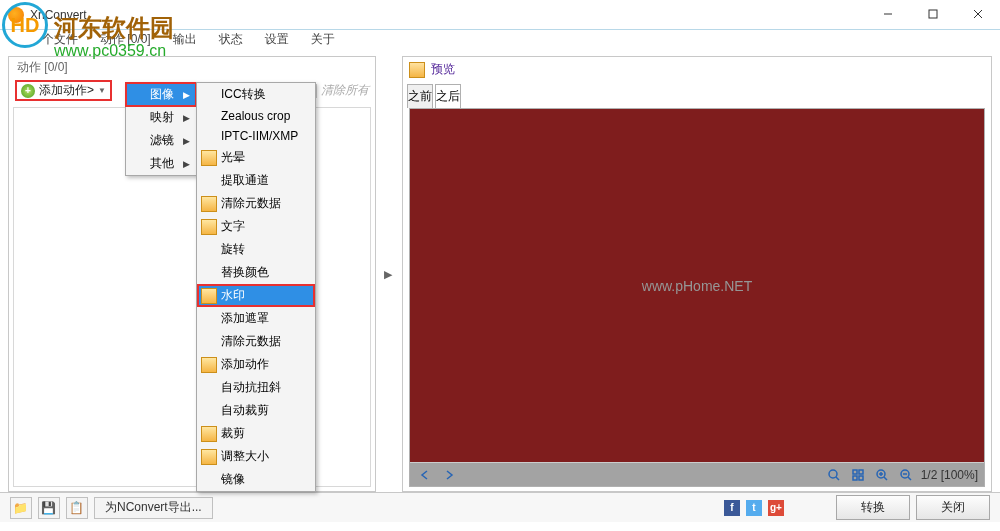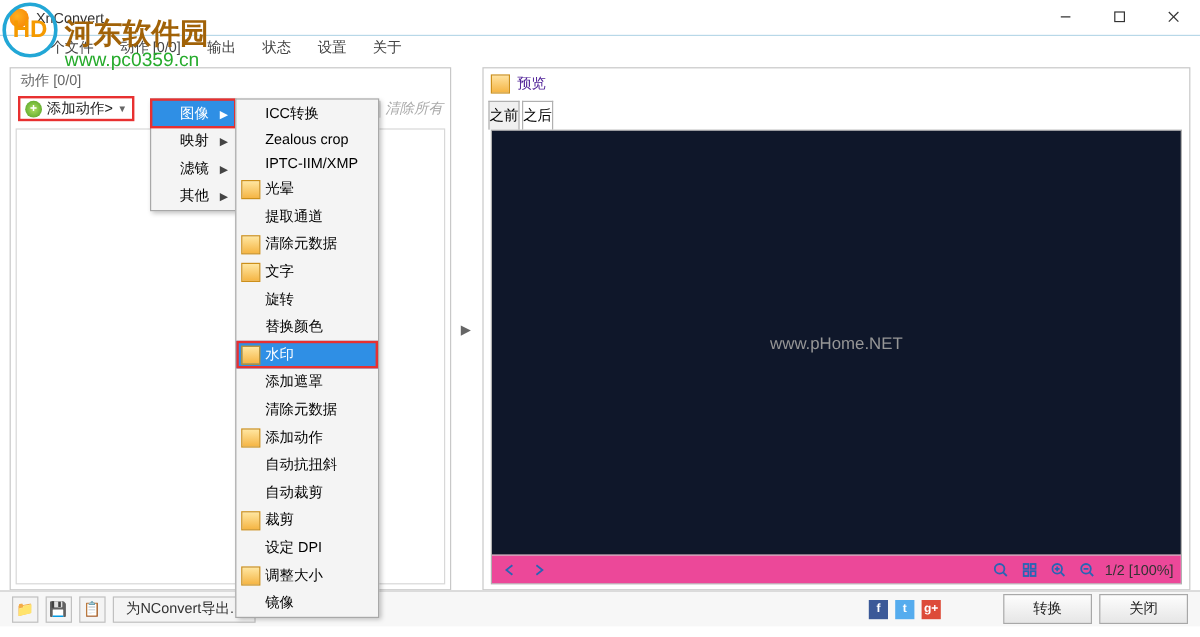--- a/index.html
+++ b/index.html
@@ -46,23 +46,23 @@
 .menu .mi.hl { background: #2f8fe5; color: #fff; }
 .menu .mi.hl .ar { color: #fff; }
 .menu1 .mi:first-child { outline: 2px solid #e83030; outline-offset: -1px; }
 .menu2 .mi.boxed { outline: 2px solid #e83030; outline-offset: -2px; }
 
 .tabs { display: flex; padding: 2px 4px 0 4px; }
 .tab { padding: 3px 0; border: 1px solid #b0b0b0; background: #f0f0f0; margin-right: 2px; border-bottom: none; }
 .tab.active { background: #fff; }
 
 .preview-wrap { flex: 1; margin: 0 6px 4px 6px; border: 1px solid #b0b0b0; display: flex; flex-direction: column; }
-.preview-img { flex: 1; background: #0f172a; position: relative; }
+.preview-img { flex: 1; background: #7f1d1d; position: relative; }
 .preview-img .wm { position: absolute; left: 50%; top: 50%; transform: translate(-50%,-50%); color: #969696; font-family: Arial; font-size: 14px; }
-.preview-toolbar { height: 24px; background: #ec4899; border-top: 1px solid #ccc; display: flex; align-items: center; padding: 0 6px; gap: 6px; }
+.preview-toolbar { height: 24px; background: #a3a3a3; border-top: 1px solid #ccc; display: flex; align-items: center; padding: 0 6px; gap: 6px; }
 .pt-btn { width: 18px; height: 18px; display: flex; align-items: center; justify-content: center; }
 .pt-btn svg { stroke: #2765b5; fill: none; stroke-width: 1.5; }
 .pt-spacer { flex: 1; }
 .pt-status { color: #333; margin-left: auto; }
 
 .midarrow { align-self: center; width: 10px; color: #666; font-size: 11px; }
 
 .footer { height: 30px; border-top: 1px solid #c8c8c8; display: flex; align-items: center; padding: 0 10px; gap: 6px; background: #f7f7f7; }
 .fbtn { width: 22px; height: 22px; border: 1px solid #c0c0c0; background: #f4f4f4; display: flex; align-items: center; justify-content: center; }
 .fbtn.long { width: auto; padding: 0 10px; color: #333; }
@@ -223,21 +223,20 @@
     <div class="mi icon">文字</div>
     <div class="mi">旋转</div>
     <div class="mi">替换颜色</div>
     <div class="mi icon hl boxed">水印</div>
     <div class="mi">添加遮罩</div>
     <div class="mi">清除元数据</div>
     <div class="mi icon">添加动作</div>
     <div class="mi">自动抗扭斜</div>
     <div class="mi">自动裁剪</div>
     <div class="mi icon">裁剪</div>
-    <div class="mi">设定 DPI</div>
     <div class="mi icon">调整大小</div>
     <div class="mi">镜像</div>
   </div>
 
 <div class="footer">
   <div class="fbtn">
       <span>📁</span>
     </div>
   <div class="fbtn">
       <span>💾</span>

